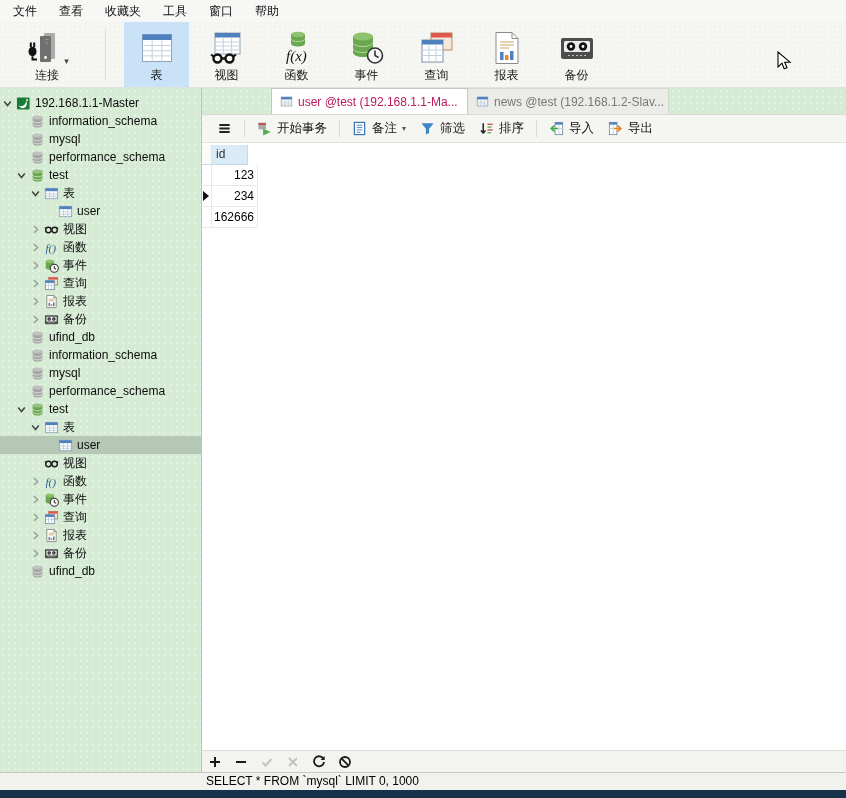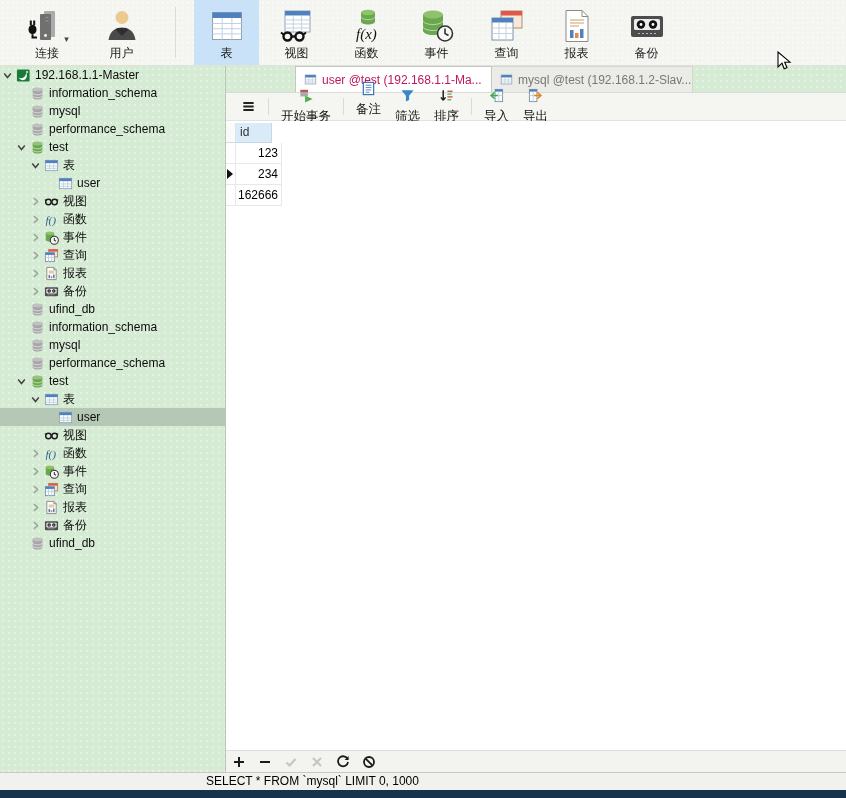--- a/index.html
+++ b/index.html
@@ -18,41 +18,41 @@
   .tb-btn.active { background:#c9e2f8; }
   .tb-btn .tb-ic { display:flex; align-items:flex-end; height:38px; }
   .tb-btn .icon { width:36px; height:36px; display:inline-flex; }
   .tb-btn.conn { width:74px; }
   .tb-dd { font-size:9px; color:#444; margin-left:3px; line-height:10px; }
   .tb-label { margin-top:1px; color:#1a1a1a; }
   .vsep { width:1px; background:#dddcd6; margin:7px 18px 7px 16px; }
 
   
   #main-row { flex:1 1 auto; display:flex; min-height:0; }
-  #sidebar { width:226px; flex:0 0 auto; background:#d6ebd4; border-right:1px solid #b7c7b7; overflow:hidden; padding-top:0;
+  #sidebar { width:202px; flex:0 0 auto; background:#d6ebd4; border-right:1px solid #b7c7b7; overflow:hidden; padding-top:6px;
     background-image:radial-gradient(rgba(255,255,255,.35) 1px, transparent 1px); background-size:6px 6px; }
   .tree-row { height:18px; display:flex; align-items:center; white-space:nowrap; }
   .tree-row.selected { background:#b5c8b5; }
   .arrow { width:13px; height:11px; display:inline-flex; flex:0 0 auto; }
   .arrow svg { width:11px; height:11px; }
   .tree-row .icon { width:15px; height:15px; display:inline-flex; flex:0 0 auto; margin:0 4px 0 1px; }
   .tree-label { color:#0d0d0d; }
 
   
   #content { flex:1 1 auto; display:flex; flex-direction:column; min-width:0; background:#fff; }
   #tabbar { height:27px; flex:0 0 auto; background:#d6ebd4; display:flex; align-items:stretch; border-bottom:1px solid #dadad4;
     background-image:radial-gradient(rgba(255,255,255,.35) 1px, transparent 1px); background-size:6px 6px; }
   .tab { display:flex; align-items:center; padding:0 8px; overflow:hidden; white-space:nowrap; }
   .tab .icon { width:13px; height:13px; display:inline-flex; margin-right:5px; flex:0 0 auto; }
   .tab.objects { width:69px; justify-content:flex-start; background:#3e92d4; color:#0d2b44;margin-top:44px; }
   .tab.active { width:197px; background:#fff; border:1px solid #c6c6c1; border-bottom:none; color:#be185d; }
   .tab.inactive { width:201px; background:#ebebe8; border-top:1px solid #d6d6d1; border-right:1px solid #d6d6d1; color:#787878; }
 
   #content-toolbar { height:28px; flex:0 0 auto; background:#f5f5f2; border-bottom:1px solid #e3e3de; display:flex; align-items:center; padding:0 8px; font-size:12.5px; }
-  .ct-btn { display:flex; align-items:center; gap:5px; padding:3px 7px; color:#111;flex-direction:column; }
+  .ct-btn { display:flex; align-items:center; gap:5px; padding:3px 7px; color:#111; }
   .ct-btn .icon { width:15px; height:15px; display:inline-flex; }
   .ct-dd { font-size:8px; color:#555; }
   .vsep2 { width:1px; height:17px; background:#dbdbd5; margin:0 5px; }
 
   
   #grid-area { flex:1 1 auto; background:#fff; position:relative; overflow:hidden; }
   #grid { position:absolute; left:0; top:2px; }
   #grid-header { display:flex; height:20px; }
   .g-mh { width:10px; background:#fafaf8; border-right:1px solid #dde5ec; border-bottom:1px solid #cddceb; }
   .g-ch { width:36px; background:#daebf8; border-right:1px solid #c6d8e6; border-bottom:1px solid #c6d8e6; color:#333; padding-left:4px; line-height:19px; }
@@ -72,50 +72,46 @@
   #statusbar { height:18px; flex:0 0 auto; background:#f1f1ee; border-top:1px solid #c9c9c4; line-height:16px; padding-left:206px; color:#000; }
   #bottom-strip { height:8px; flex:0 0 auto; background:#17334b; }
 
   #cursor { position:absolute; left:777px; top:51px; z-index:50; pointer-events:none; }
   .icon svg { width:100%; height:100%; }
 </style>
 </head>
 <body>
 
 <div id="app">
+  <div id="menubar">
+      <div class="menu-item">文件</div>
+      <div class="menu-item">查看</div>
+      <div class="menu-item">收藏夹</div>
+      <div class="menu-item">工具</div>
+      <div class="menu-item">窗口</div>
+      <div class="menu-item">帮助</div>
+    </div>
   <div id="main-toolbar">
       <div class="tb-btn conn">
         <div class="tb-ic">
           <span class="icon">
             <svg viewBox="0 0 36 36">
               <rect x="19" y="3" width="11" height="26" rx="1" fill="#ababab"></rect>
               <rect x="15" y="6" width="11" height="26" rx="1" fill="#707070"></rect>
               <circle cx="20.5" cy="27.5" r="1.4" fill="#fff"></circle>
               <path d="M20.5 9.5h3M20.5 13h3" stroke="#999"></path>
               <path d="M3.5 21.5c0-2.8 1.8-4.7 4-4.7s4 1.9 4 4.7-1.8 4.7-4 4.7-4-1.9-4-4.7z" fill="#111"></path>
               <path d="M5.8 17v-4.5M9.2 17v-4.5" stroke="#111" stroke-width="2"></path>
               <path d="M7.5 26.2v3.3h4.5" stroke="#111" stroke-width="2" fill="none"></path>
             </svg>
           </span>
           <span class="tb-dd">▾</span>
         </div>
         <div class="tb-label">连接</div>
       </div>
-      <div class="tb-btn">
-        <div class="tb-ic">
-          <span class="icon">
-            <svg viewBox="0 0 36 36">
-              <circle cx="18" cy="9.5" r="6.5" fill="#ecc98f"></circle>
-              <path d="M4.5 32c1.5-9.5 7.5-12.5 13.5-12.5S30 22.5 31.5 32z" fill="#4a4a4a"></path>
-              <path d="M11.5 21.5L18 28l6.5-6.5-3-1.5h-7z" fill="#2f2f2f"></path>
-            </svg>
-          </span>
-        </div>
-        <div class="tb-label">用户</div>
-      </div>
       <div class="vsep"></div>
       <div class="tb-btn active">
         <div class="tb-ic">
           <span class="icon">
             <svg viewBox="0 0 36 36">
               <rect x="3.5" y="4.5" width="29" height="27" fill="#fff" stroke="#8fa3b5"></rect>
               <rect x="3.5" y="4.5" width="29" height="5.5" fill="#4e81bd"></rect>
               <path d="M3.5 15.5h29M3.5 20.7h29M3.5 25.9h29M13.2 10v21.5M22.9 10v21.5" stroke="#c3d2df" fill="none"></path>
             </svg>
           </span>
@@ -621,21 +617,21 @@
             <span class="tab-label">user @test (192.168.1.1-Ma...</span>
           </div>
           <div class="tab inactive">
             <span class="icon">
               <svg viewBox="0 0 16 16">
                 <rect x="1.5" y="2.5" width="13" height="11" fill="#fff" stroke="#8fa3b5"></rect>
                 <rect x="1.5" y="2.5" width="13" height="3" fill="#4e81bd"></rect>
                 <path d="M1.5 8.5h13M1.5 11h13M6 5.5v8M10.3 5.5v8" stroke="#bfcfdd" fill="none"></path>
               </svg>
             </span>
-            <span class="tab-label">mysql @test (192.168.1.2-Slav...</span>
+            <span class="tab-label">news @test (192.168.1.2-Slav...</span>
           </div>
         </div>
       <div id="content-toolbar">
           <div class="ct-btn">
             <span class="icon">
               <svg viewBox="0 0 16 16">
                 <path d="M2.5 4.2h11M2.5 8h11M2.5 11.8h11" stroke="#222" stroke-width="2.2"></path>
               </svg>
             </span>
           </div>

